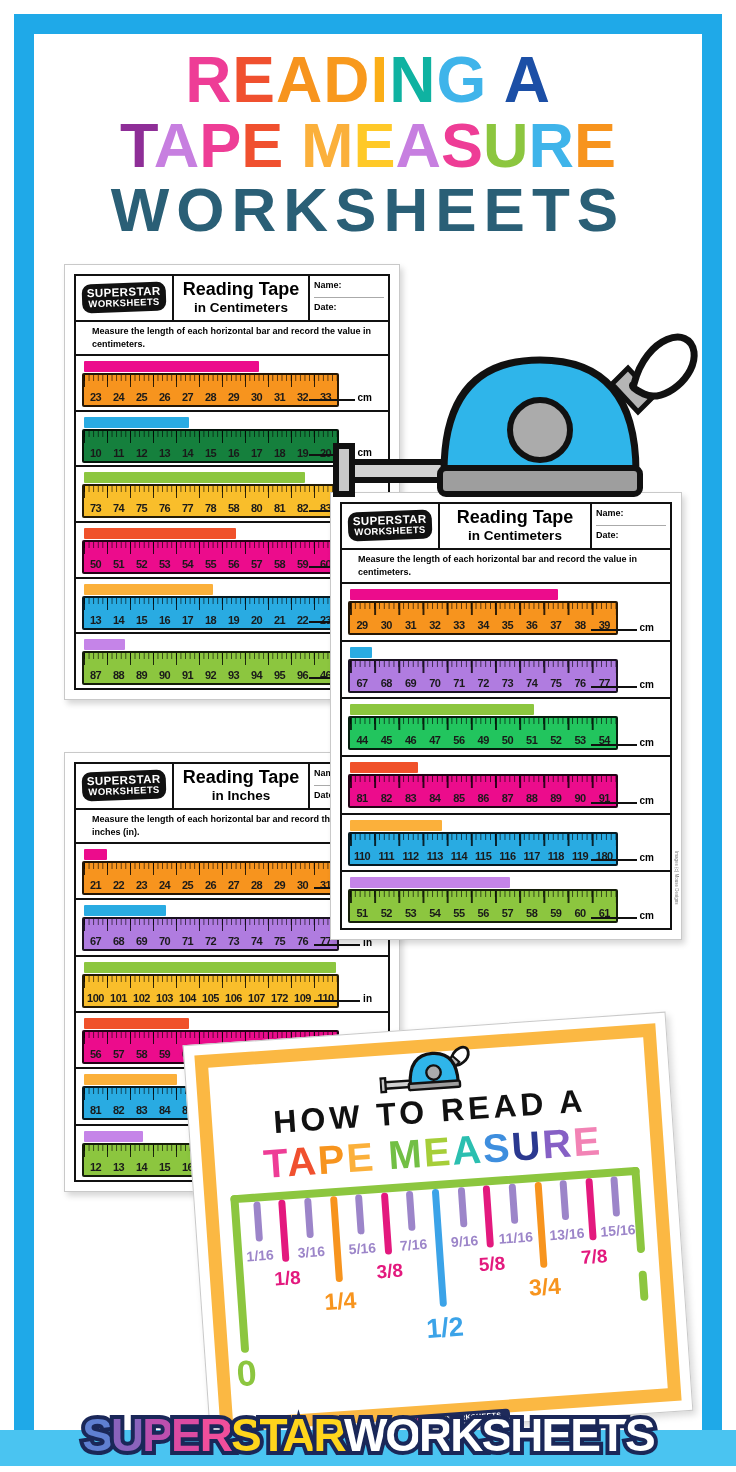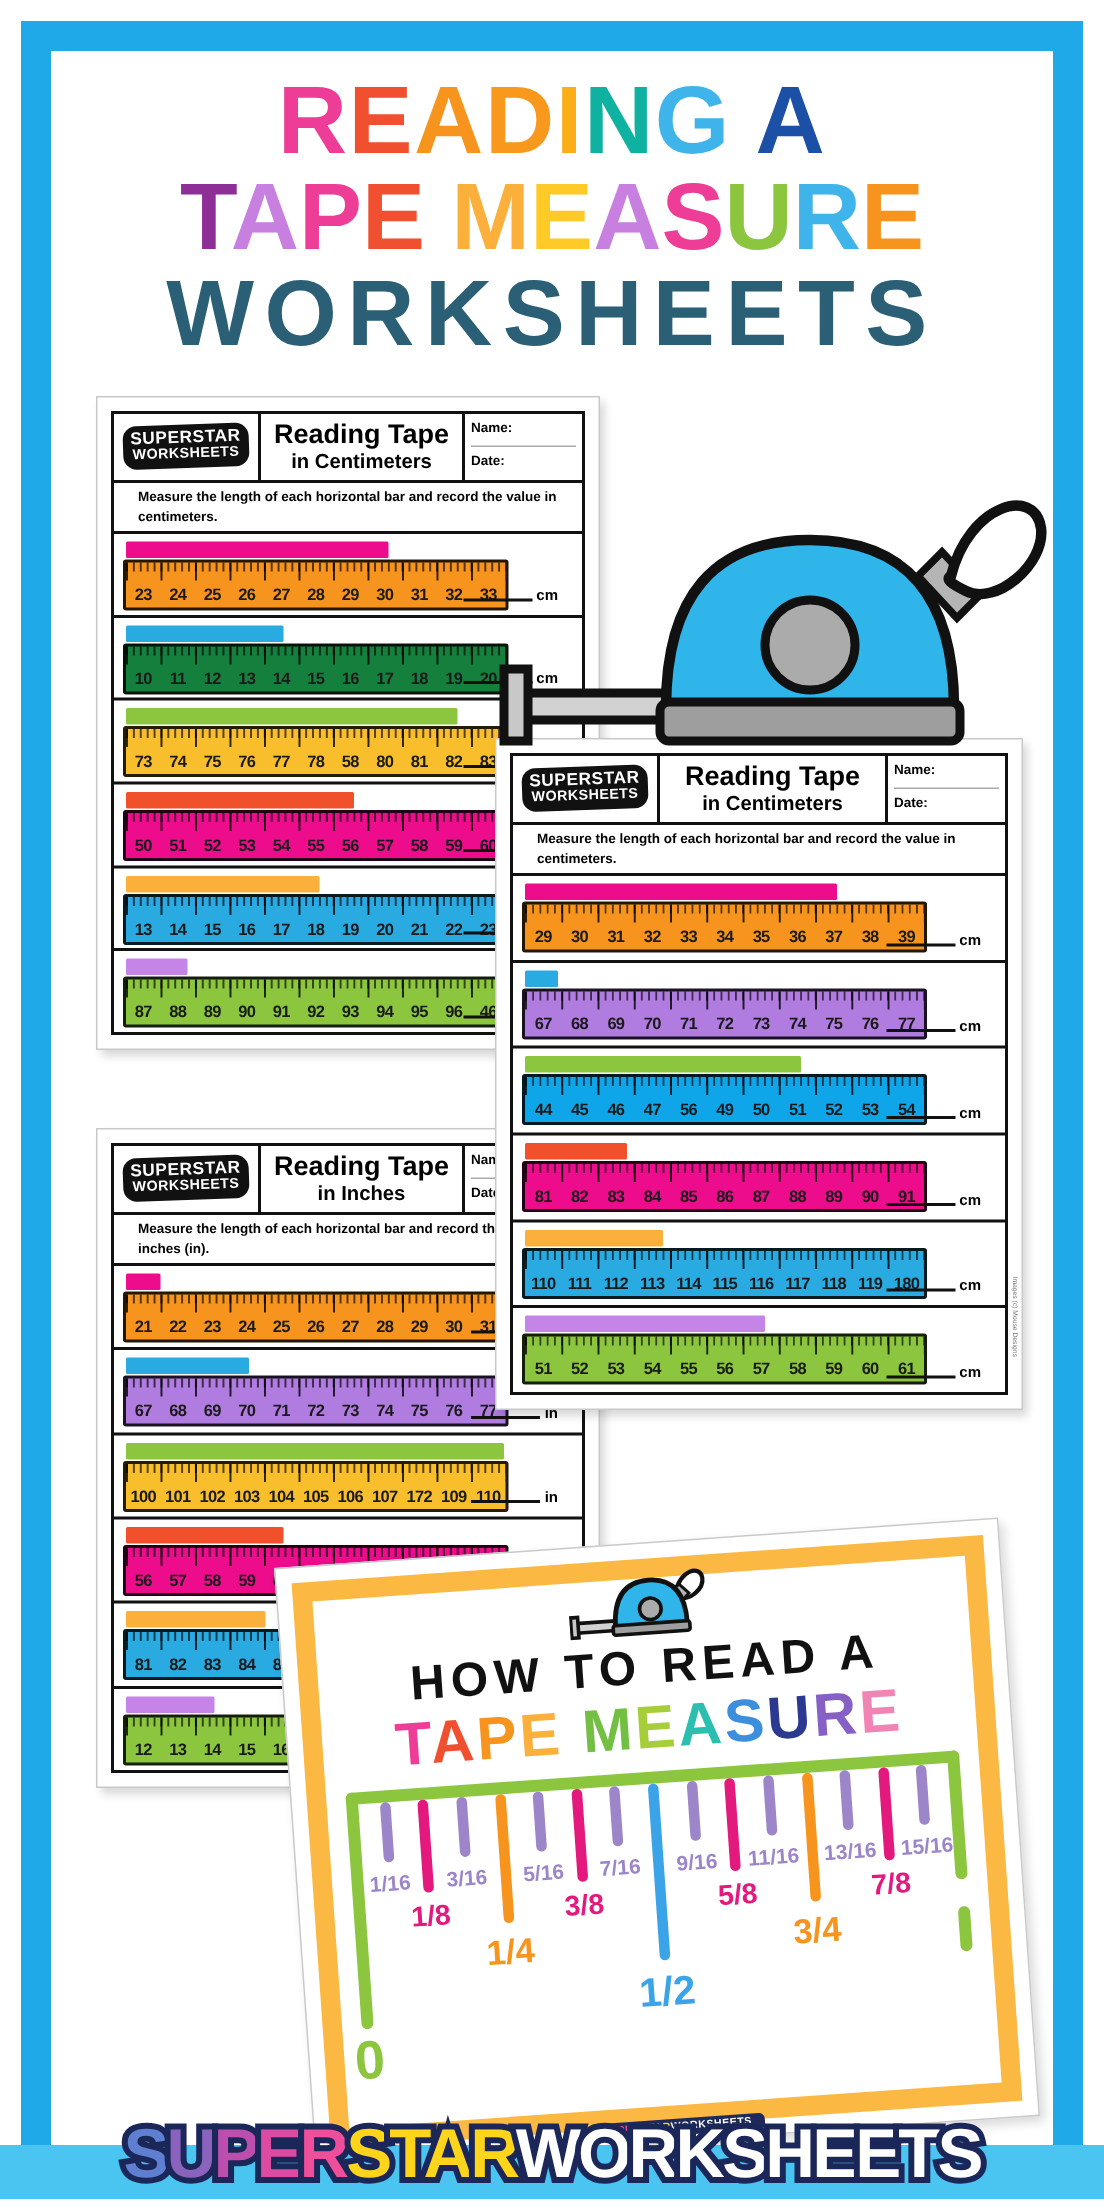--- a/index.html
+++ b/index.html
@@ -357,21 +357,21 @@
               </div>
             </div>
             <div class="blank">
               <div class="bline"></div>
               <span class="unit">cm</span>
             </div>
           </div>
           <div class="rrow">
             <div class="rulerzone">
               <div class="mbar" style="background: rgb(140, 198, 63); width: 68%;"></div>
-              <div class="ruler" style="background: #0ea5e9; padding-left: 36px;">
+              <div class="ruler" style="background: #22c55e; padding-left: 36px;">
                 <div class="ticks"></div>
                 <div class="nums">
                   <span>44</span>
                   <span>45</span>
                   <span>46</span>
                   <span>47</span>
                   <span>56</span>
                   <span>49</span>
                   <span>50</span>
                   <span>51</span>

